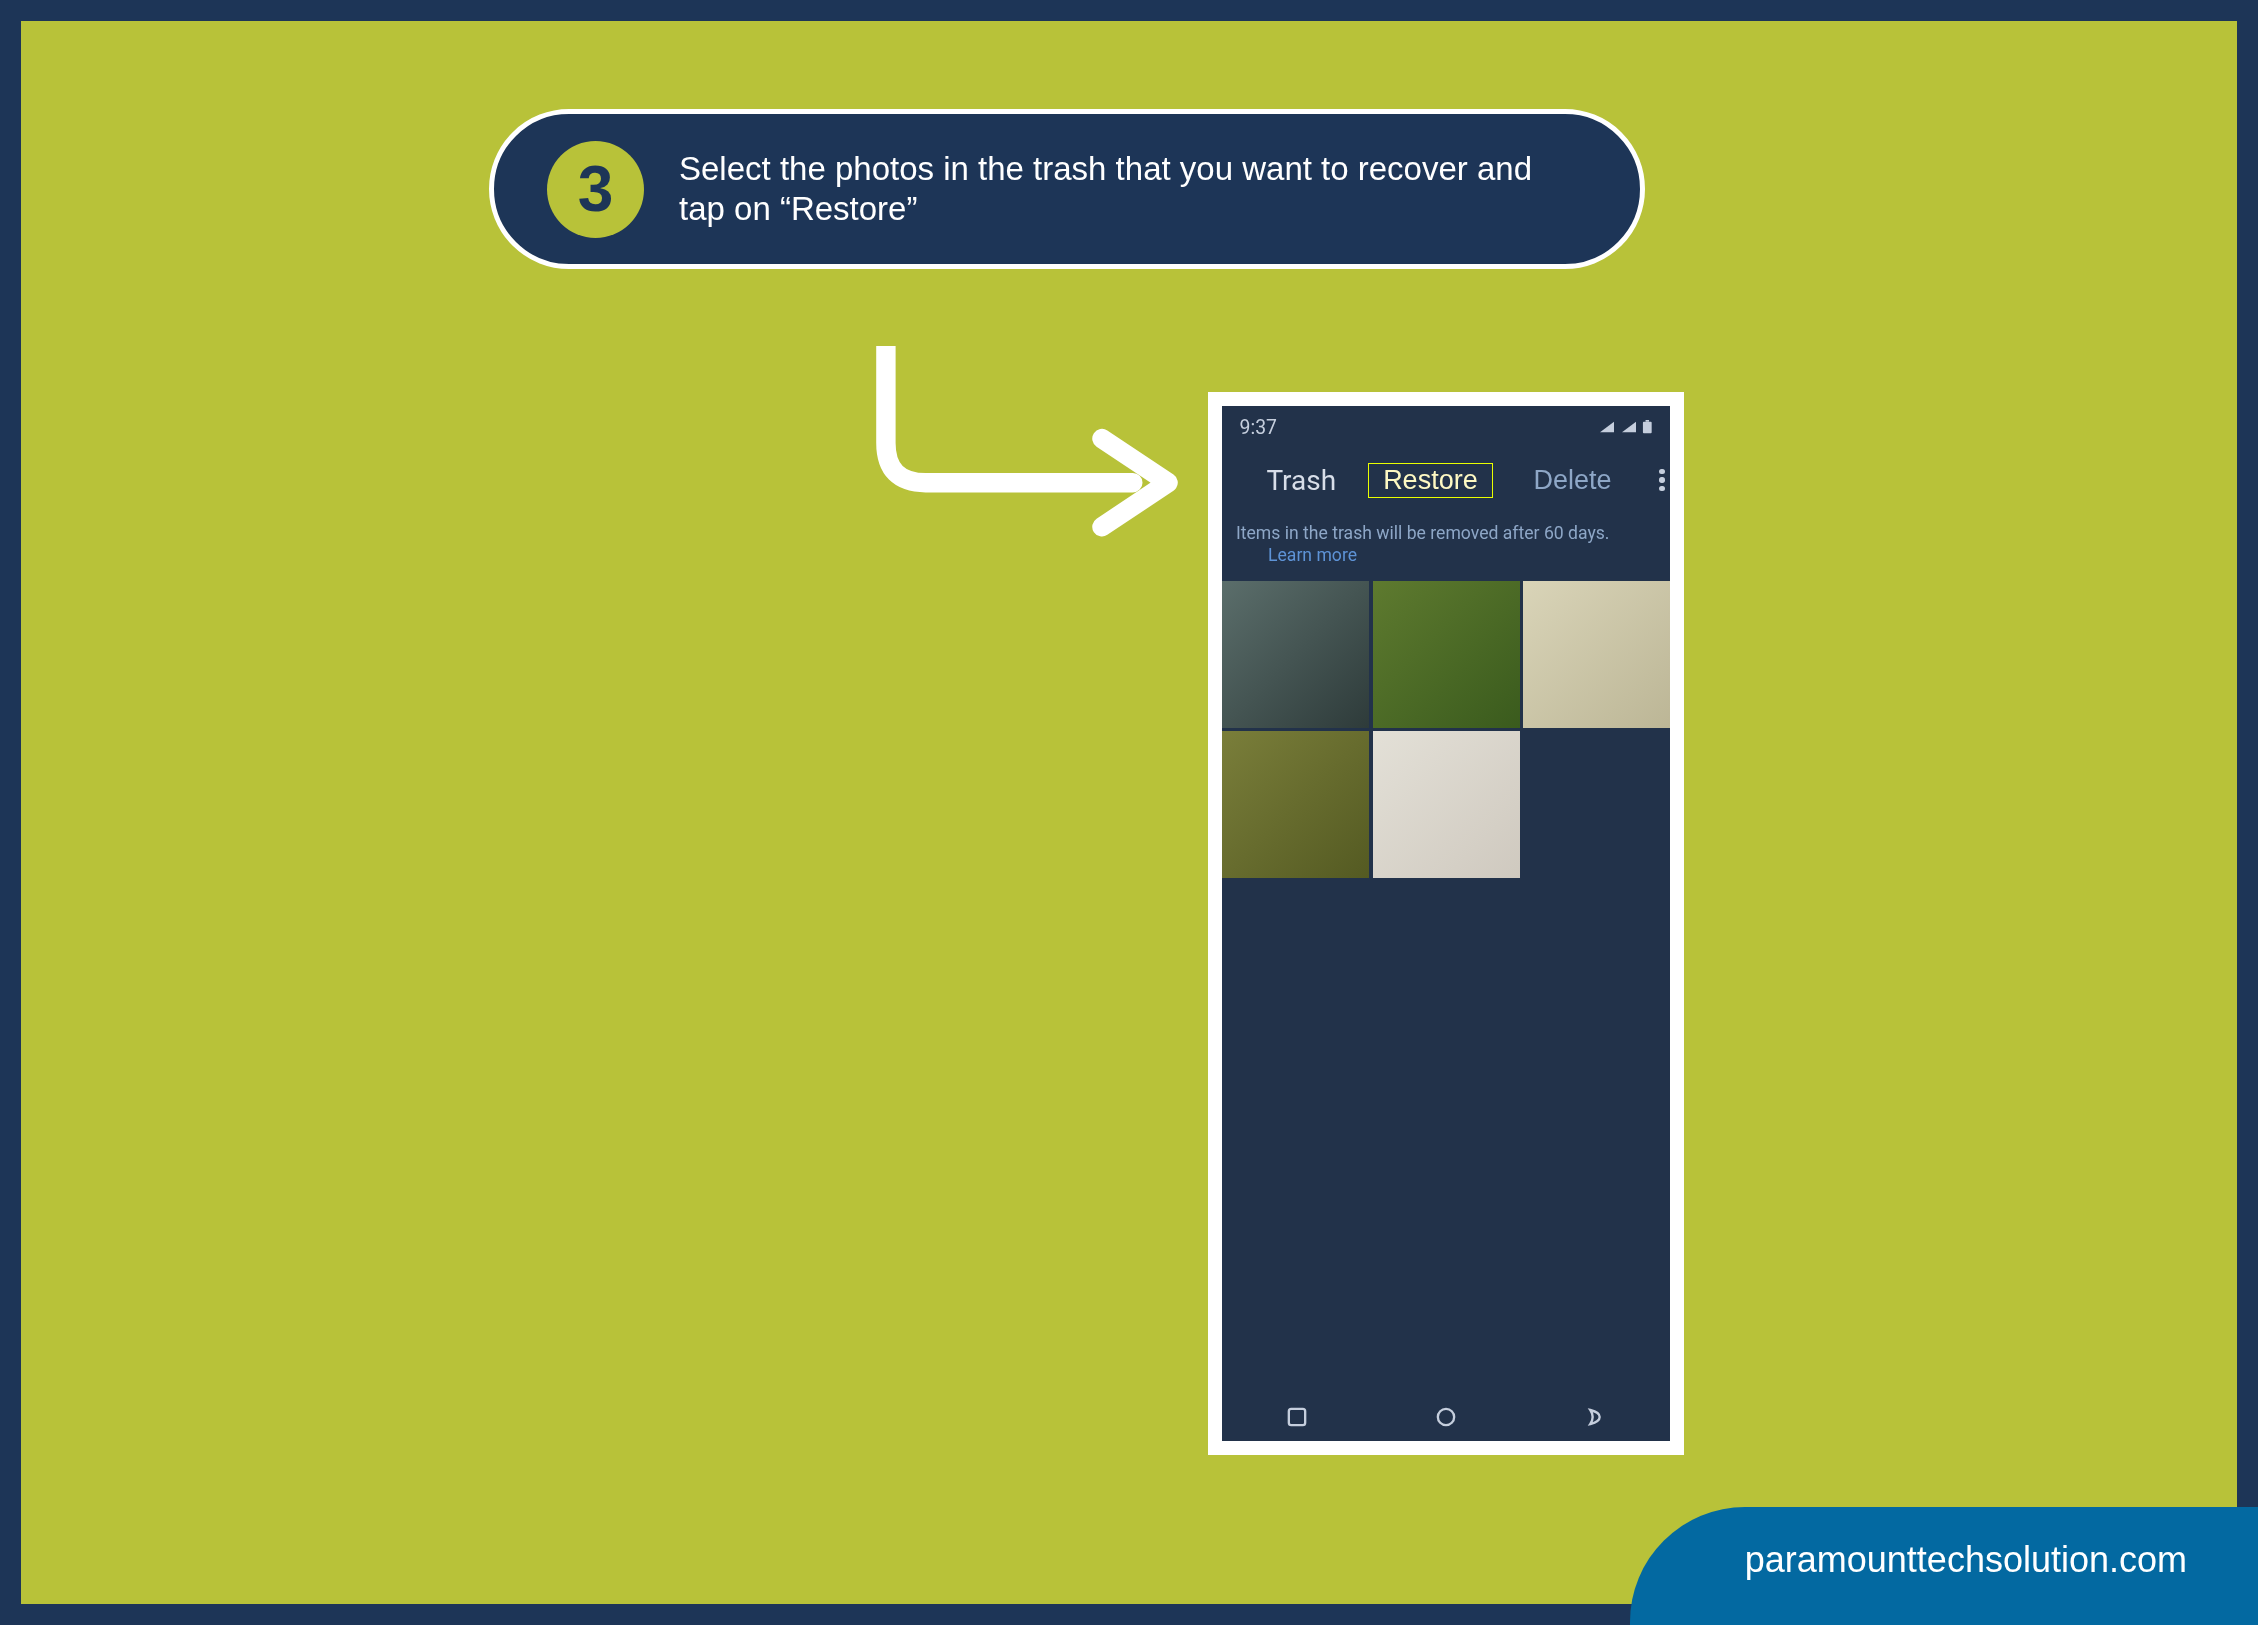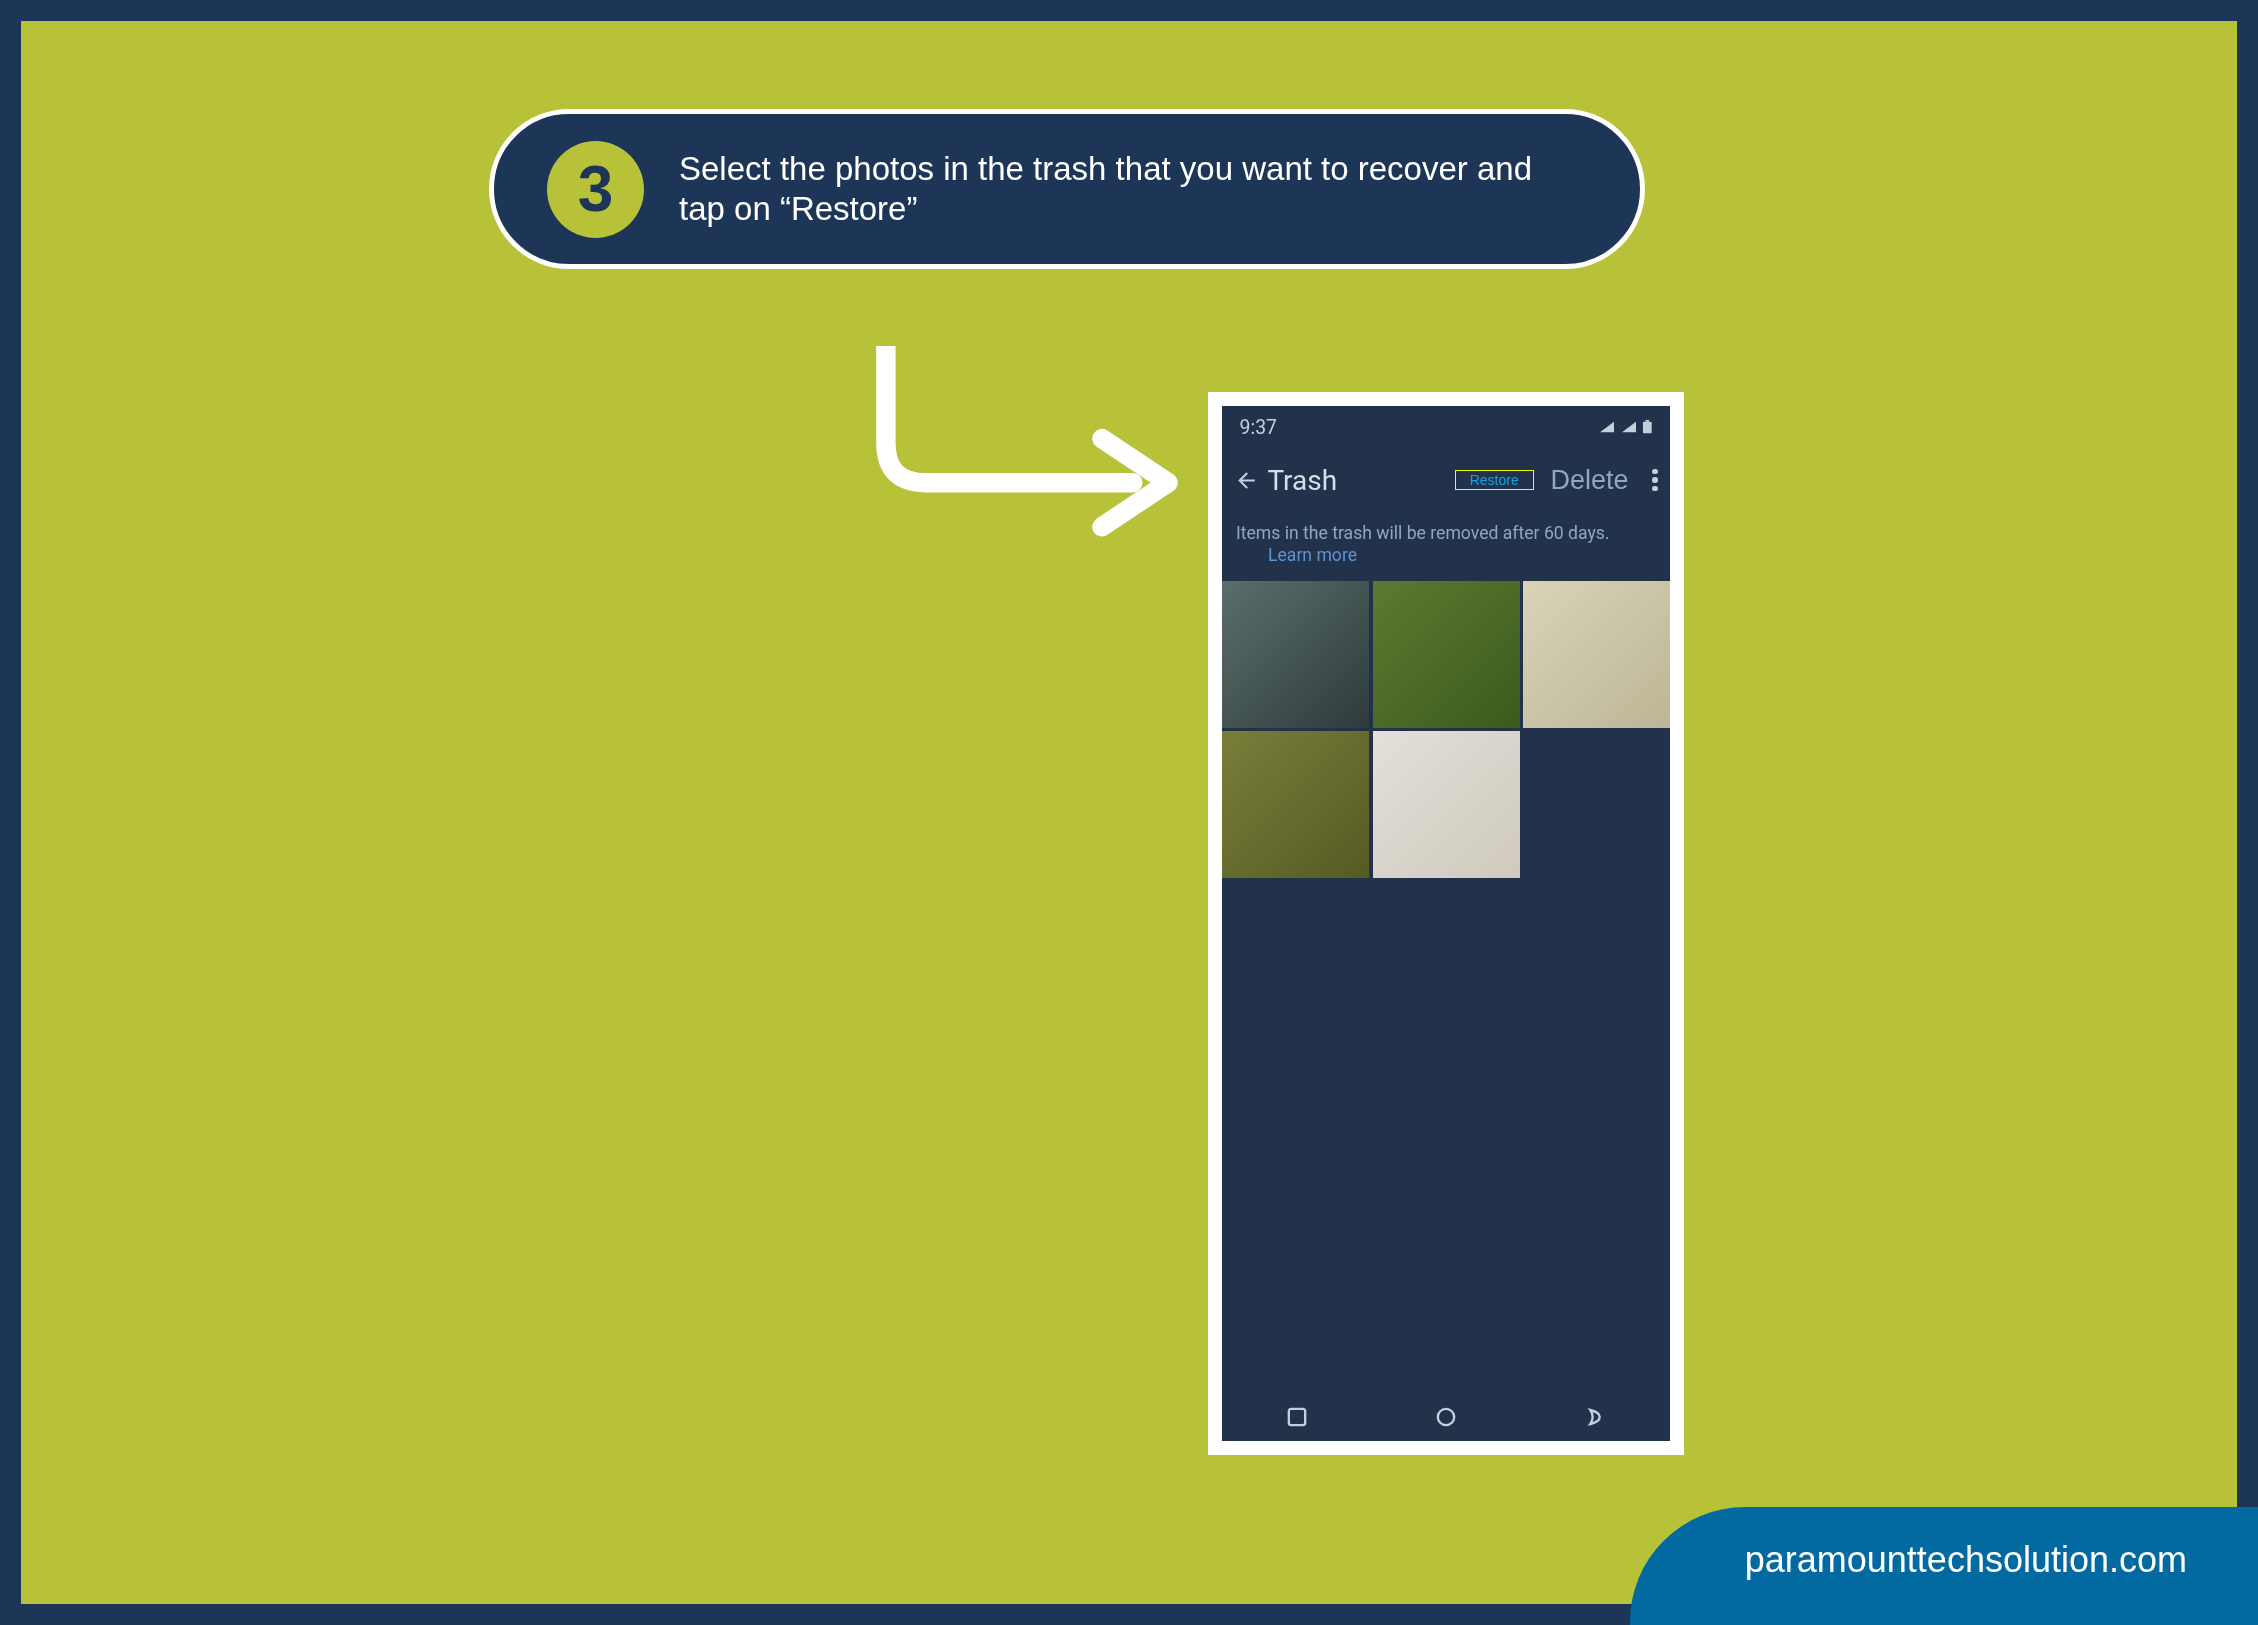--- a/index.html
+++ b/index.html
@@ -83,31 +83,31 @@
     padding: 0 17.6px;
     font-size: 19.4px;
     color: #c5cedd;
   }
   .statusbar-right { display: flex; gap: 5.3px; align-items: center; }
   .appbar {
     height: 64px;
     display: flex;
     align-items: center;
     padding: 0 12.4px;
-    gap: 8px;
+    gap: 32px;
   }
   .back-icon { width: 25px; height: 25px; }
   .appbar-title {
     font-size: 28px;
     color: #d8dee9;
     flex: 1;
   }
   .restore-btn {
-    font-size: 14px;
-    color: #0ea5e9;
+    font-size: 27px;
+    color: #fef9c3;
     padding: 1px 14px;
     border: 1.8px solid #eaff00;
     background: transparent;
   }
   .delete-btn {
     font-size: 27px;
     color: #8ea7c7;
     background: transparent;
     border: none;
     padding: 5.3px 8.8px;

